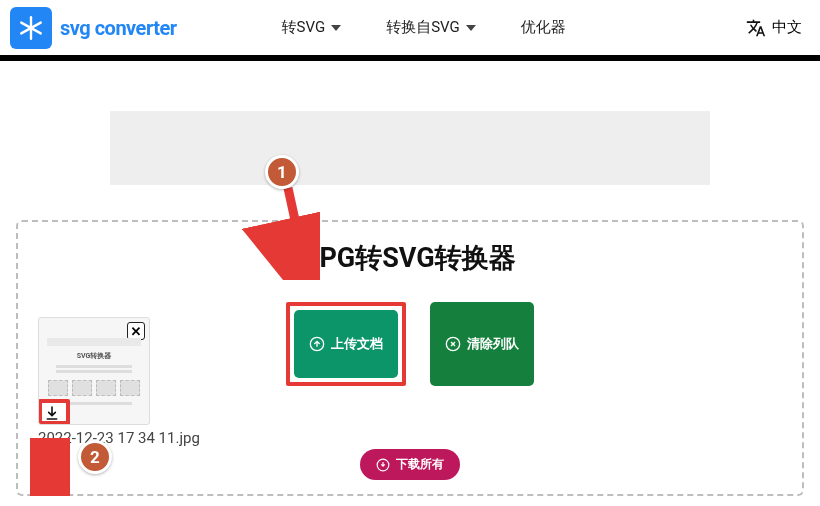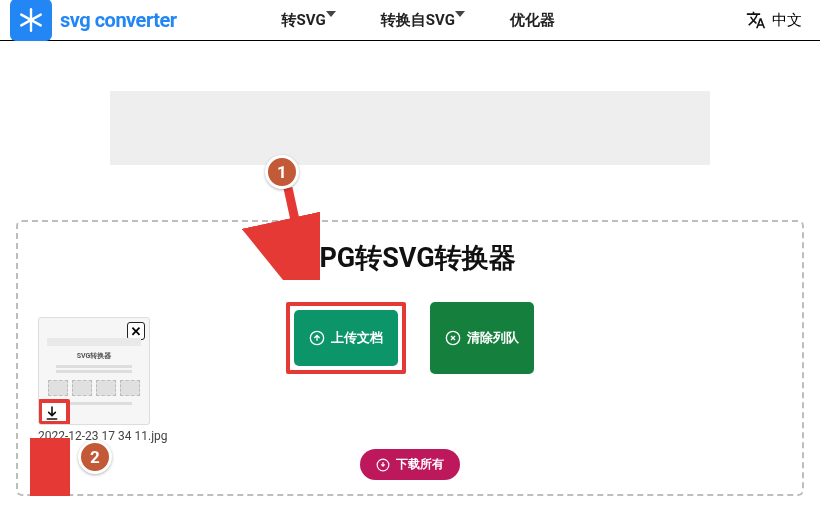--- a/index.html
+++ b/index.html
@@ -8,23 +8,23 @@
     background: #fff;
     width: 820px;
     height: 506px;
     overflow: hidden;
     position: relative;
   }
   
   .header {
     display: flex;
     align-items: center;
-    height: 41px;
+    height: 61px;
     padding: 0 10px;
-    border-bottom: 1px solid #000000;
+    border-bottom: 6px solid #000000;
   }
   .logo-box {
     width: 42px; height: 42px;
     background: #2286f5;
     border-radius: 6px;
     display: flex; align-items: center; justify-content: center;
     margin-right: 8px;
   }
   .logo-box svg { width: 26px; height: 26px; }
   .brand {
@@ -33,22 +33,22 @@
     font-size: 20px;
     letter-spacing: -0.5px;
   }
   .nav {
     display: flex;
     align-items: center;
     margin-left: 105px;
     gap: 45px;
   }
   .nav-item {
-    display: flex; align-items: flex-start; 
-    font-size: 15px; font-weight: 700;
+    display: flex; align-items: center; gap: 6px;
+    font-size: 15px; font-weight: 400;
     color: #222; cursor: pointer;
   }
   .caret {
     width: 0; height: 0;
     border-left: 5px solid transparent;
     border-right: 5px solid transparent;
     border-top: 6px solid #444;
   }
   .lang {
     margin-left: auto;
@@ -79,21 +79,21 @@
     font-weight: 700;
     color: #111;
     margin-bottom: 26px;
   }
   .btn-row {
     display: flex; justify-content: center; gap: 24px;
     margin-bottom: 18px;
   }
   .btn {
     display: inline-flex; align-items: center; gap: 6px;
-    padding: 18px 14px;
+    padding: 24px 14px;
     border-radius: 5px;
     font-size: 13px; font-weight: 600;
     color: #fff; cursor: pointer;
     border: 1px solid transparent;
   }
   .btn-upload { background: #0b9569; }
   .btn-upload-wrap {
     border: 4px solid #e53935;
     padding: 4px;
     border-radius: 2px;
@@ -136,21 +136,21 @@
   .download-wrap {
     position: absolute;
     left: -1px; bottom: -1px;
     border: 4px solid #e53935;
     padding: 2px 6px 0 2px;
     background: rgba(255,255,255,0.9);
     border-radius: 2px;
   }
   .download-wrap svg { width: 16px; height: 16px; display: block; }
   .filename {
-    font-size: 12px;
+    font-size: 15px;
     color: #444;
     margin-top: 4px;
     white-space: nowrap;
   }
   
   .download-all {
     position: absolute;
     left: 50%; bottom: 14px; transform: translateX(-50%);
     background: #be185d; color: #fff;
     border: none;

